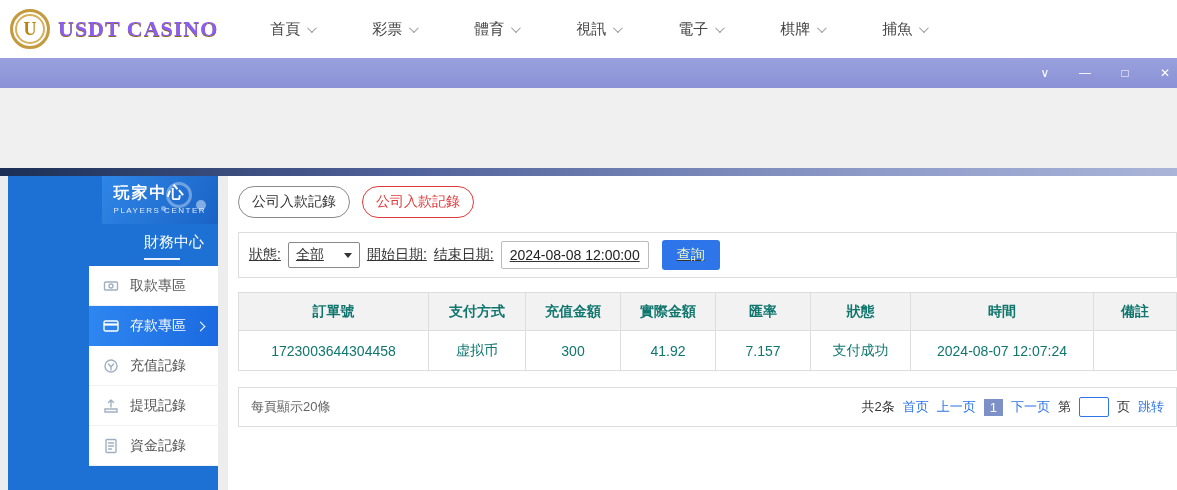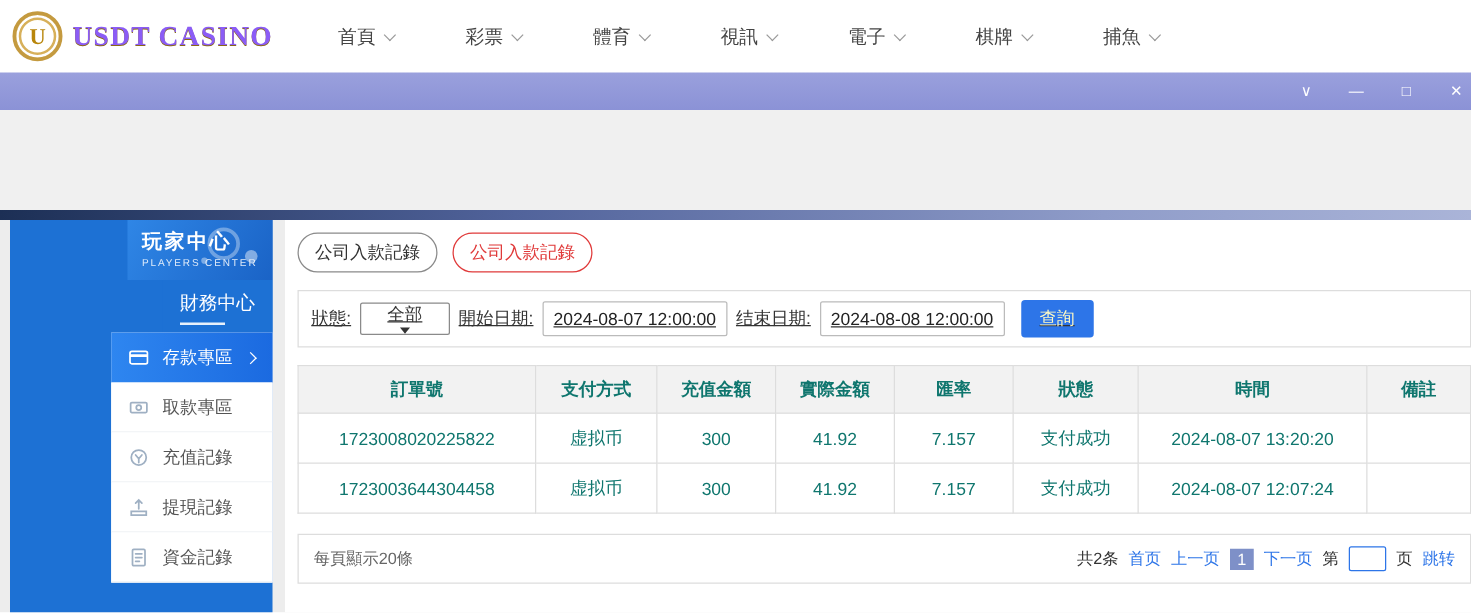--- a/index.html
+++ b/index.html
@@ -84,21 +84,21 @@
     font-size:14px; color:#333; background:#fff; cursor:pointer;
   }
   .tab-pill.red { border-color:#e03a3a; color:#e03a3a; }
 
   .filter-box {
     border:1px solid #ddd; height:46px; display:flex; align-items:center; gap:7px;
     padding:0 10px; font-size:14px; color:#333; margin-bottom:14px;text-decoration:underline;
   }
   .fake-select {
     width:72px; height:26px; border:1px solid #8a8a8a; border-radius:2px; background:#fff;
-    display:flex; align-items:center; justify-content:space-between; padding:0 7px; cursor:pointer;flex-direction:column;
+    display:flex; align-items:center; justify-content:space-between; padding:0 7px; cursor:pointer;
   }
   .tri-down { width:0; height:0; border-left:4px solid transparent; border-right:4px solid transparent; border-top:5px solid #333; }
   .date-box {
     width:148px; height:28px; border:1px solid #bbb; border-radius:2px; background:#fff;
     display:flex; align-items:center; padding:0 8px; font-size:14px; color:#222; cursor:text;
   }
   .btn-query {
     background:#2d75e8; color:#fef9c3; border:none; border-radius:3px;
     padding:6px 15px; font-size:14px; cursor:pointer; margin-left:6px;
   }
@@ -179,38 +179,38 @@
       <div class="sb-sub">PLAYERS CENTER</div>
       <div class="decor-ring"></div>
       <div class="decor-dot"></div>
       <div class="decor-dot2"></div>
     </div>
     <div class="sb-section">
       <span>財務中心</span>
       <div class="sb-underline"></div>
     </div>
     <div class="sb-menu">
+      <div class="sb-item">
+        <span class="sb-icon">
+          <svg width="16" height="16" viewBox="0 0 16 16" fill="none" stroke="currentColor" stroke-width="1.4">
+              <rect x="1.5" y="4" width="13" height="8" rx="1"></rect>
+              <circle cx="8" cy="8" r="2"></circle>
+            </svg>
+        </span>
+        <span>取款專區</span>
+      </div>
       <div class="sb-item active">
         <span class="sb-icon">
           <svg width="16" height="16" viewBox="0 0 16 16">
               <rect x="1" y="3" width="14" height="10" rx="1.5" fill="none" stroke="currentColor" stroke-width="1.4"></rect>
               <rect x="1" y="5.4" width="14" height="2.2" fill="currentColor"></rect>
             </svg>
         </span>
         <span>存款專區</span>
         <span class="chev-right"></span>
-      </div>
-      <div class="sb-item">
-        <span class="sb-icon">
-          <svg width="16" height="16" viewBox="0 0 16 16" fill="none" stroke="currentColor" stroke-width="1.4">
-              <rect x="1.5" y="4" width="13" height="8" rx="1"></rect>
-              <circle cx="8" cy="8" r="2"></circle>
-            </svg>
-        </span>
-        <span>取款專區</span>
       </div>
       <div class="sb-item">
         <span class="sb-icon">
           <svg width="16" height="16" viewBox="0 0 16 16" fill="none" stroke="currentColor" stroke-width="1.4" stroke-linecap="round">
               <circle cx="8" cy="8" r="6"></circle>
               <path d="M5.5 6 L8 9 L10.5 6 M8 9 L8 12"></path>
             </svg>
         </span>
         <span>充值記錄</span>
       </div>
@@ -243,23 +243,20 @@
       <div class="tab-pill red">公司入款記錄</div>
     </div>
 
     <div class="filter-box">
       <span>狀態:</span>
       <div class="fake-select">
         <span>全部</span>
         <span class="tri-down"></span>
       </div>
       <span>開始日期:</span>
-      <div class="date-box">
-        <span>2024-08-07 12:00:00</span>
-      </div>
       <span>结束日期:</span>
       <div class="date-box">
         <span>2024-08-08 12:00:00</span>
       </div>
       <button class="btn-query">查詢</button>
     </div>
 
     <table class="records">
       <colgroup>
         <col style="width:190px">
@@ -278,30 +275,20 @@
           <th>充值金額</th>
           <th>實際金額</th>
           <th>匯率</th>
           <th>狀態</th>
           <th>時間</th>
           <th>備註</th>
         </tr>
       </thead>
       <tbody>
         <tr>
-          <td>1723008020225822</td>
-          <td>虚拟币</td>
-          <td>300</td>
-          <td>41.92</td>
-          <td>7.157</td>
-          <td>支付成功</td>
-          <td>2024-08-07 13:20:20</td>
-          <td></td>
-        </tr>
-        <tr>
           <td>1723003644304458</td>
           <td>虚拟币</td>
           <td>300</td>
           <td>41.92</td>
           <td>7.157</td>
           <td>支付成功</td>
           <td>2024-08-07 12:07:24</td>
           <td></td>
         </tr>
       </tbody>

